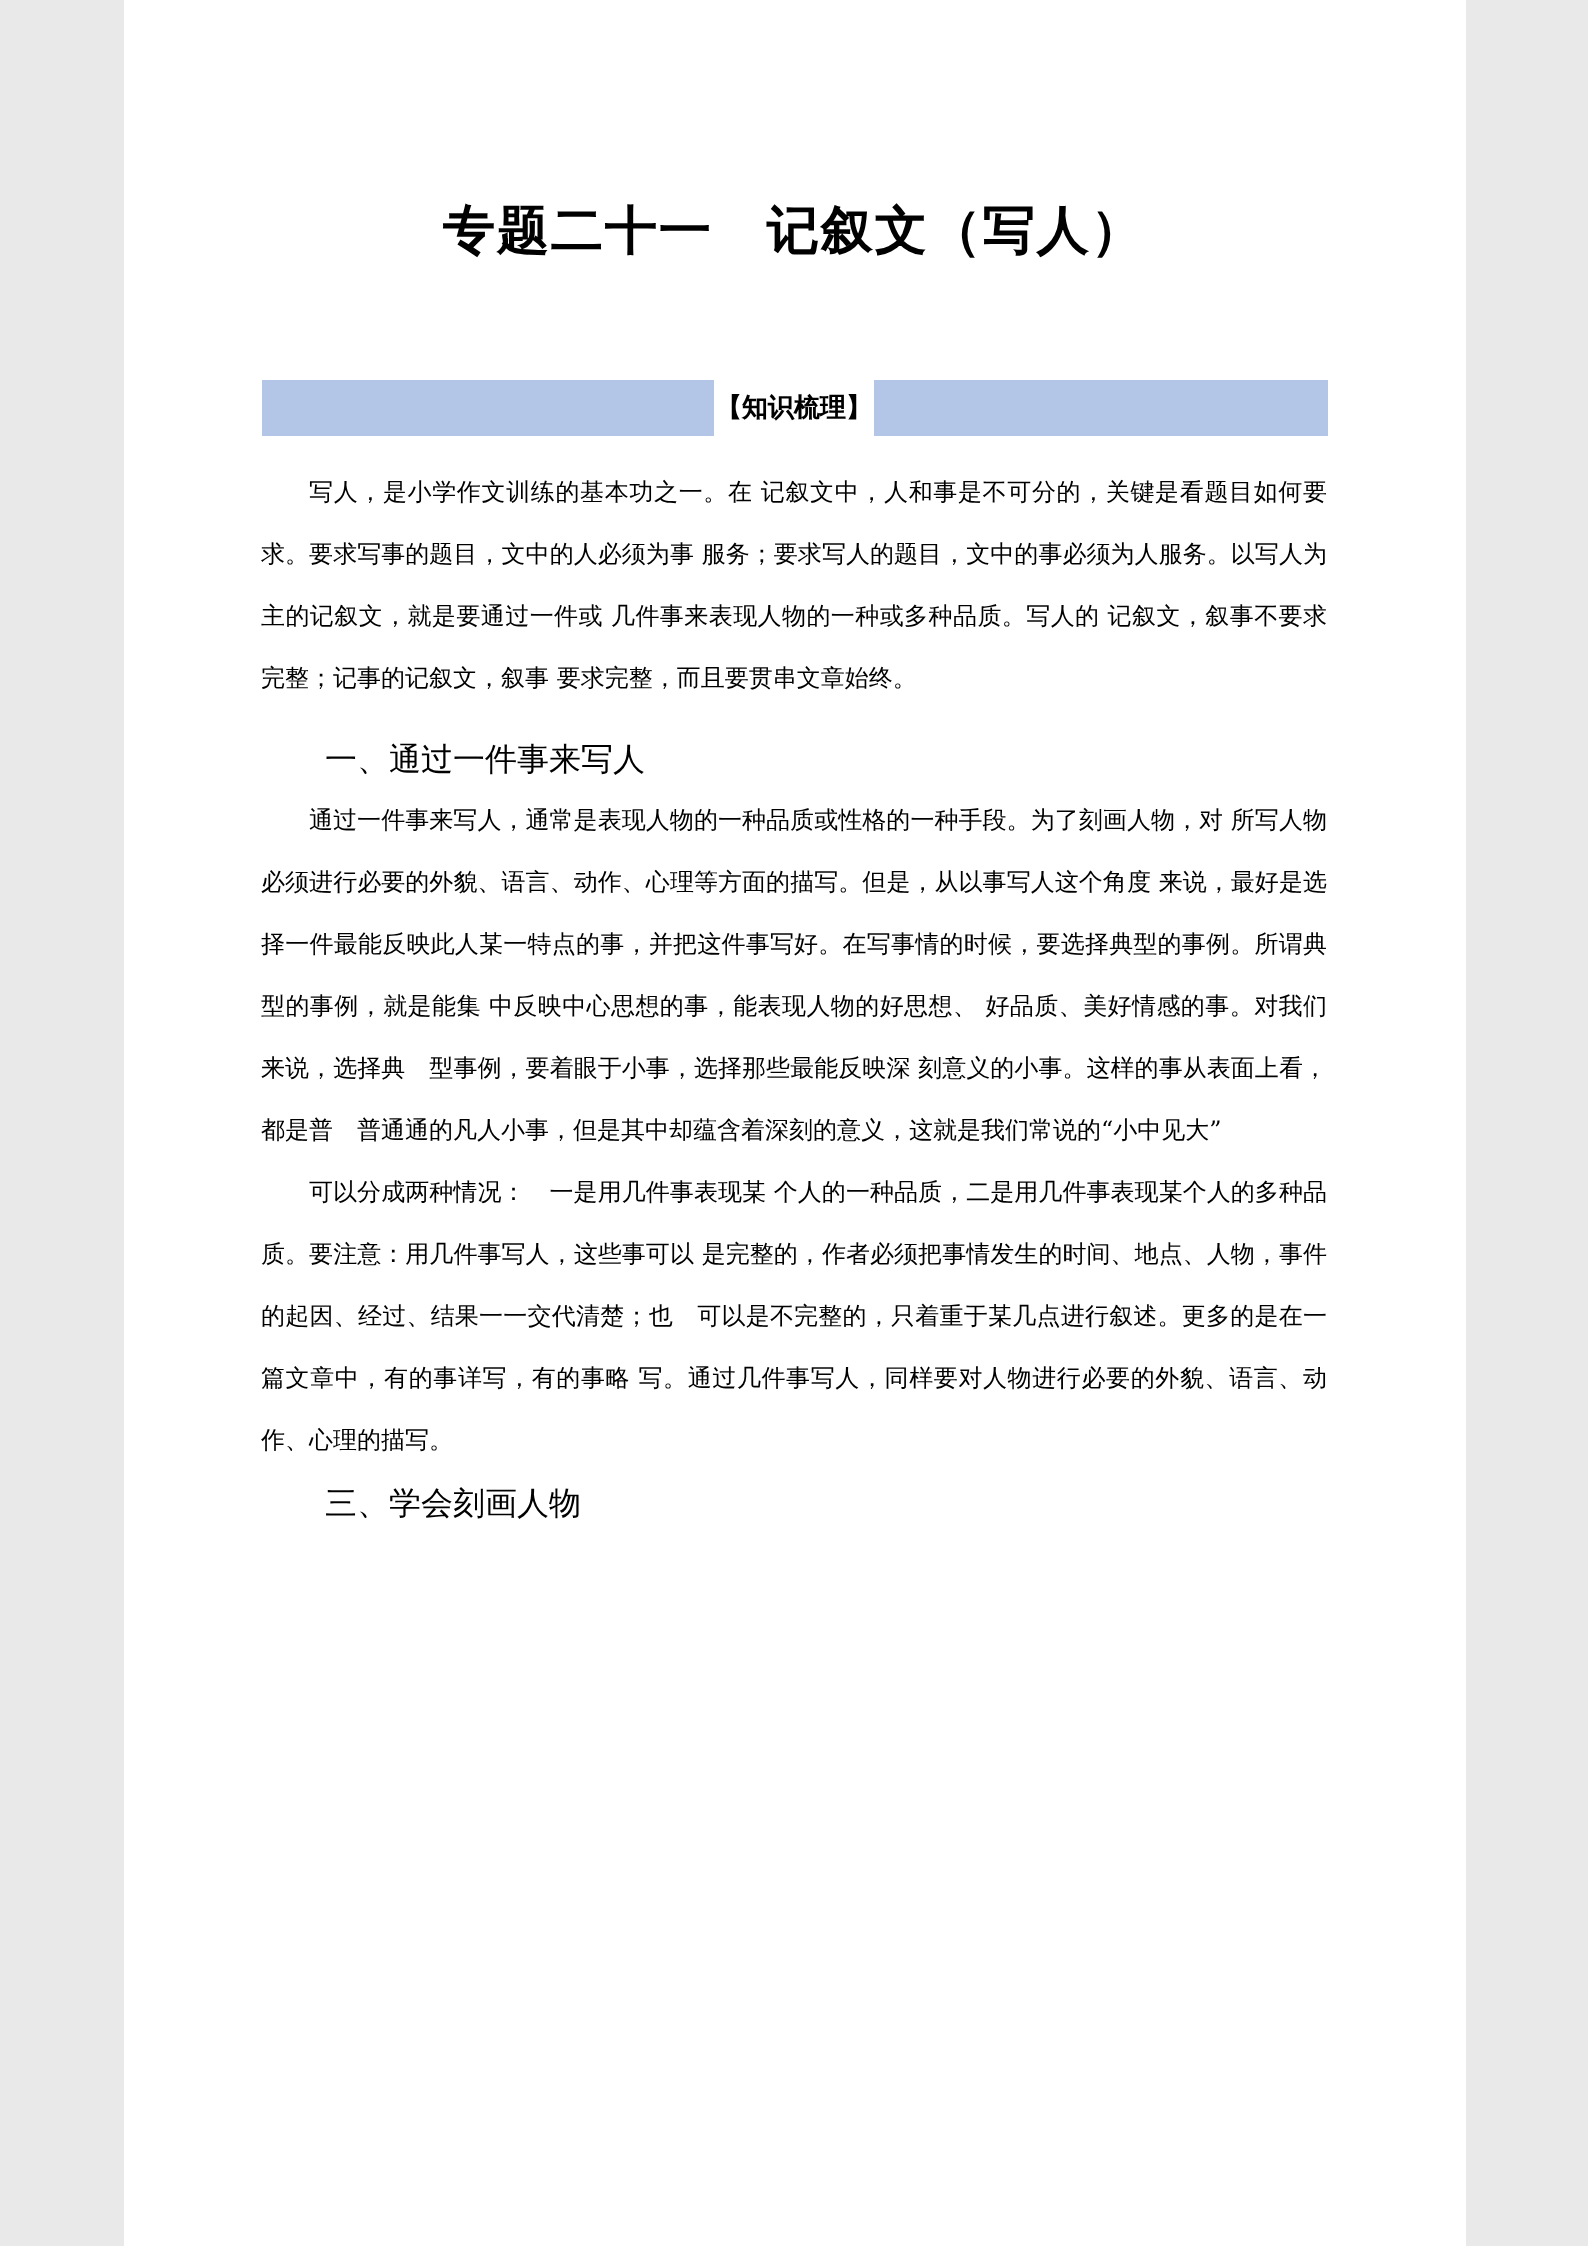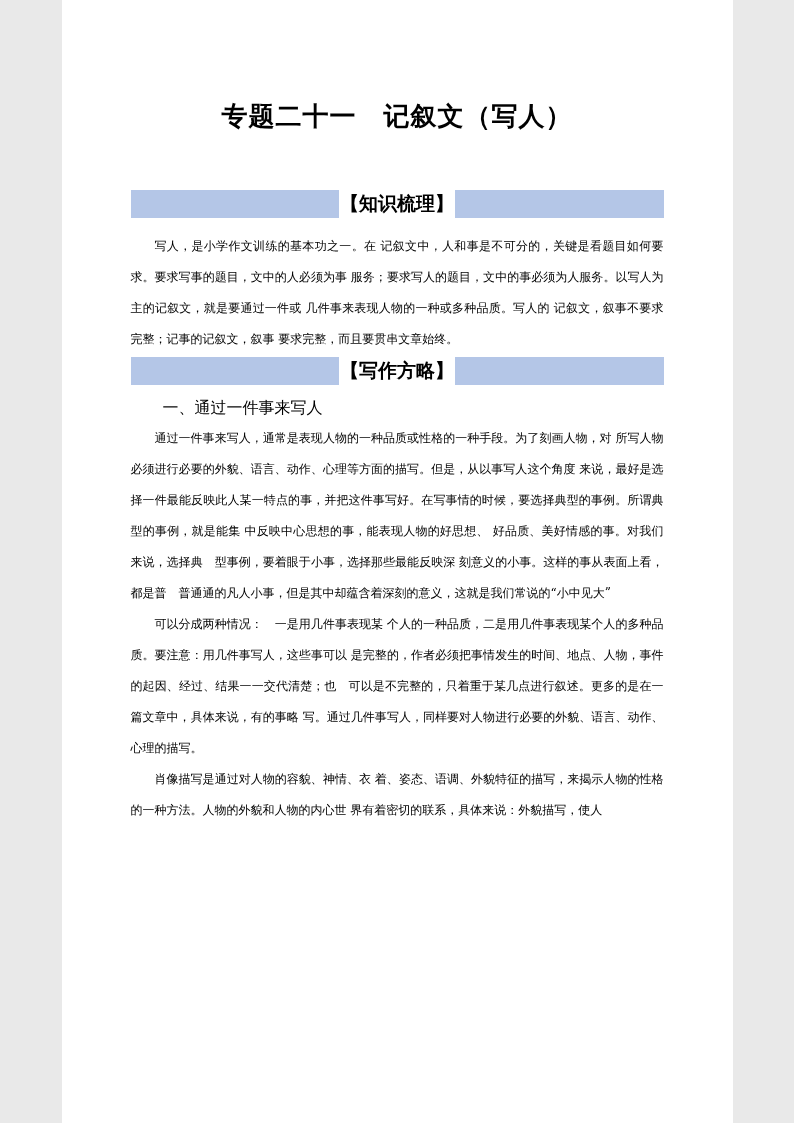--- a/index.html
+++ b/index.html
@@ -33,21 +33,21 @@
     height: 28px;
     background: var(--bar-background, #b4c6e7);
     display: flex;
     align-items: center;
     justify-content: center;
   }
   .bar-label {
     background: var(--header-highlight, #ffffff);
     font-family: Liberation Sans, sans-serif;
     font-weight: bold;
-    font-size: 19px;
+    font-size: 13px;
     line-height: 22px;
     padding: 3px 1px;
     white-space: nowrap;
   }
   .body-para {
     margin: 0;
     font-size: 12px;
     line-height: 31px;
     text-align: justify;
     text-indent: 2em;
@@ -72,24 +72,21 @@
 <div class="page">
 
   <h1 class="doc-title">专题二十一　记叙文（写人）</h1>
 
   <div class="section-bar">
     <span class="bar-label">【知识梳理】</span>
   </div>
 
   <p class="body-para knowledge-para">写人，是小学作文训练的基本功之一。在 记叙文中，人和事是不可分的，关键是看题目如何要求。要求写事的题目，文中的人必须为事 服务；要求写人的题目，文中的事必须为人服务。以写人为主的记叙文，就是要通过一件或 几件事来表现人物的一种或多种品质。写人的 记叙文，叙事不要求完整；记事的记叙文，叙事 要求完整，而且要贯串文章始终。</p>
 
-  <div class="section-bar">
-    <span class="bar-label">【写作方略】</span>
-  </div>
 
   <div class="strategy-body">
     <p class="sub-heading">一、通过一件事来写人</p>
     <p class="body-para">通过一件事来写人，通常是表现人物的一种品质或性格的一种手段。为了刻画人物，对 所写人物必须进行必要的外貌、语言、动作、心理等方面的描写。但是，从以事写人这个角度 来说，最好是选择一件最能反映此人某一特点的事，并把这件事写好。在写事情的时候，要选择典型的事例。所谓典型的事例，就是能集 中反映中心思想的事，能表现人物的好思想、 好品质、美好情感的事。对我们来说，选择典　型事例，要着眼于小事，选择那些最能反映深 刻意义的小事。这样的事从表面上看，都是普　普通通的凡人小事，但是其中却蕴含着深刻的意义，这就是我们常说的“小中见大”</p>
-    <p class="body-para">可以分成两种情况：　一是用几件事表现某 个人的一种品质，二是用几件事表现某个人的多种品质。要注意：用几件事写人，这些事可以 是完整的，作者必须把事情发生的时间、地点、人物，事件的起因、经过、结果一一交代清楚；也　可以是不完整的，只着重于某几点进行叙述。更多的是在一篇文章中，具体来说，有的事略 写。通过几件事写人，同样要对人物进行必要的外貌、语言、动作、心理的描写。</p>
-    <p class="body-para">肖像描写是通过对人物的容貌、神情、衣 着、姿态、语调、外貌特征的描写，来揭示人物的性格的一种方法。人物的外貌和人物的内心世 界有着密切的联系，具体来说：外貌描写，使人</p>
+    <p class="body-para">可以分成两种情况：　一是用几件事表现某 个人的一种品质，二是用几件事表现某个人的多种品质。要注意：用几件事写人，这些事可以 是完整的，作者必须把事情发生的时间、地点、人物，事件的起因、经过、结果一一交代清楚；也　可以是不完整的，只着重于某几点进行叙述。更多的是在一篇文章中，有的事详写，有的事略 写。通过几件事写人，同样要对人物进行必要的外貌、语言、动作、心理的描写。</p>
+    <p class="sub-heading">三、学会刻画人物</p>
   </div>
 
 </div>
 
 </body></html>

